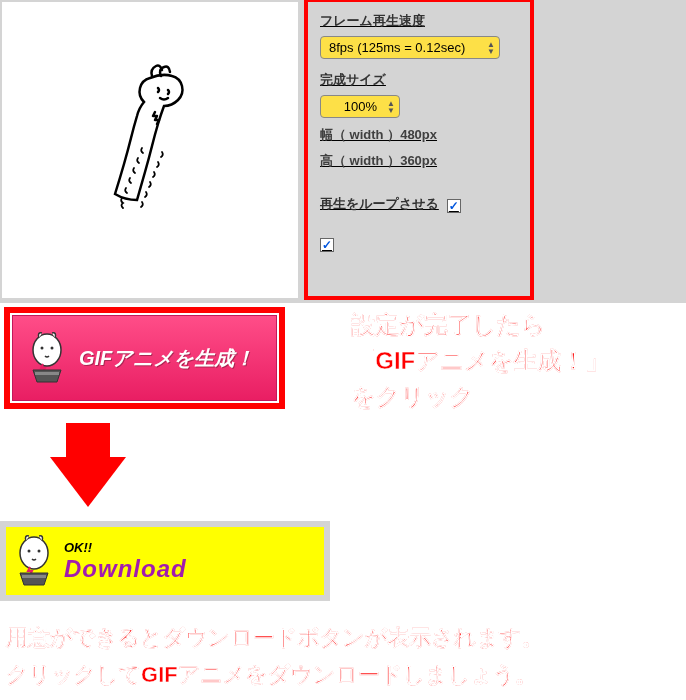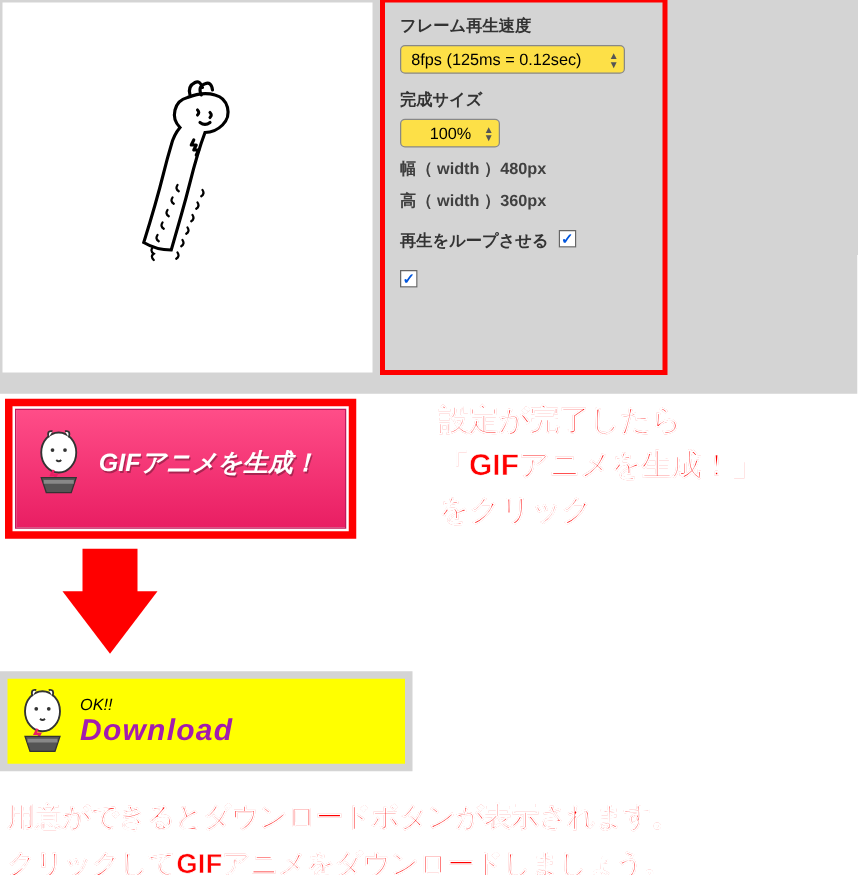--- a/index.html
+++ b/index.html
@@ -1,40 +1,40 @@
 <!DOCTYPE html>
 <html><head>
 <meta charset="utf-8">
 <style>
 * { margin: 0; padding: 0; box-sizing: border-box; }
 body { font-family: "Hiragino Kaku Gothic ProN", "Meiryo", sans-serif; background: #fff; width: 686px; }
 .gray-panel { background: #d4d4d4; width: 686px; }
-.top-section { display: flex; padding-bottom: 15px; }
+.top-section { display: flex; padding-bottom: 3px; text-decoration: underline; }
 .preview-box { width: 296px; height: 296px; background: #fff; margin: 2px 6px 2px 2px; display: flex; align-items: center; justify-content: center; }
 .alpaca-preview { width: 120px; height: 180px; }
 .settings-panel { border: 4px solid #ff0000; background: #d4d4d4; padding: 10px 12px; width: 230px; margin-top: -2px; }
 .label { font-size: 13px; font-weight: bold; color: #333; margin-bottom: 6px; }
 .select-box { background: #fde047; border: 1px solid #888; border-radius: 4px; padding: 3px 22px 3px 8px; font-size: 13px; display: inline-block; position: relative; min-width: 180px; }
 .select-arrows { position: absolute; right: 4px; top: 50%; transform: translateY(-50%); font-size: 8px; line-height: 7px; color: #555; }
 .select-small { min-width: 80px; text-align: right; }
 .dim-text { font-size: 13px; font-weight: bold; color: #404040; margin: 8px 0; }
-.checkbox-row { font-size: 13px; font-weight: bold; color: #333; margin: 14px 0; display: flex; align-items: flex-start; gap: 8px; }
+.checkbox-row { font-size: 13px; font-weight: bold; color: #333; margin: 25px 0; display: flex; align-items: flex-end; gap: 8px; }
 .checkbox { width: 14px; height: 14px; border: 1px solid #666; background: #fff; display: inline-flex; align-items: center; justify-content: center; color: #0055dd; font-size: 12px; font-weight: bold; }
 .section-gap { height: 12px; }
 .row2 { display: flex; align-items: flex-start; padding: 4px 0 8px 4px; gap: 18px; }
 .generate-btn-wrap { border: 6px solid #ff0000; background: #fff; padding: 2px; }
-.generate-btn { background: linear-gradient(#ff4d88, #e91e63); border: 1px solid #c2185b; display: flex; align-items: center; gap: 10px; padding: 14px 22px 24px 12px; }
+.generate-btn { background: linear-gradient(#ff4d88, #e91e63); border: 1px solid #c2185b; display: flex; align-items: center; gap: 10px; padding: 14px 22px 14px 12px; }
 .generate-text { color: #fff; font-size: 20px; font-weight: bold; text-shadow: 1px 1px 0 rgba(0,0,0,.3); font-style: italic; }
 .instruction { color: #ff0000; font-size: 24px; font-weight: bold; line-height: 1.5; white-space: pre-line; -webkit-text-stroke: 0.5px #fff; text-shadow: -1px -1px 0 #fff, 1px -1px 0 #fff, -1px 1px 0 #fff, 1px 1px 0 #fff; margin-left: 48px; }
 .arrow-block { width: 100px; height: 90px; display: flex; justify-content: center; margin-left: 38px; }
 .down-arrow { width: 0; height: 0; border-left: 38px solid transparent; border-right: 38px solid transparent; border-top: 50px solid #ff0000; position: relative; top: 34px; }
 .down-arrow::before { content: ""; position: absolute; top: -84px; left: -22px; width: 44px; height: 40px; background: #ff0000; }
 .download-section { width: 330px; background: #d4d4d4; padding: 6px; margin-top: 8px; }
 .download-btn { background: #ffff00; display: flex; align-items: center; gap: 8px; padding: 6px 14px 6px 6px; }
-.ok-text { font-size: 13px; font-weight: normal; font-style: italic; color: #000; }
+.ok-text { font-size: 13px; font-weight: bold; font-style: italic; color: #000; }
 .download-text { font-size: 24px; font-weight: bold; font-style: italic; color: #a21caf; letter-spacing: 1px; }
 .bottom-text { color: #ff0000; font-size: 22px; font-weight: bold; line-height: 1.7; padding: 18px 6px; white-space: pre-line; -webkit-text-stroke: 0.5px #fff; text-shadow: -1px -1px 0 #fff, 1px -1px 0 #fff, -1px 1px 0 #fff, 1px 1px 0 #fff; }
 .alpaca-mini { width: 44px; height: 56px; flex-shrink: 0; }
 </style>
 </head>
 <body>
 
 <div class="gray-panel">
   <div class="top-section">
     <div class="preview-box">

